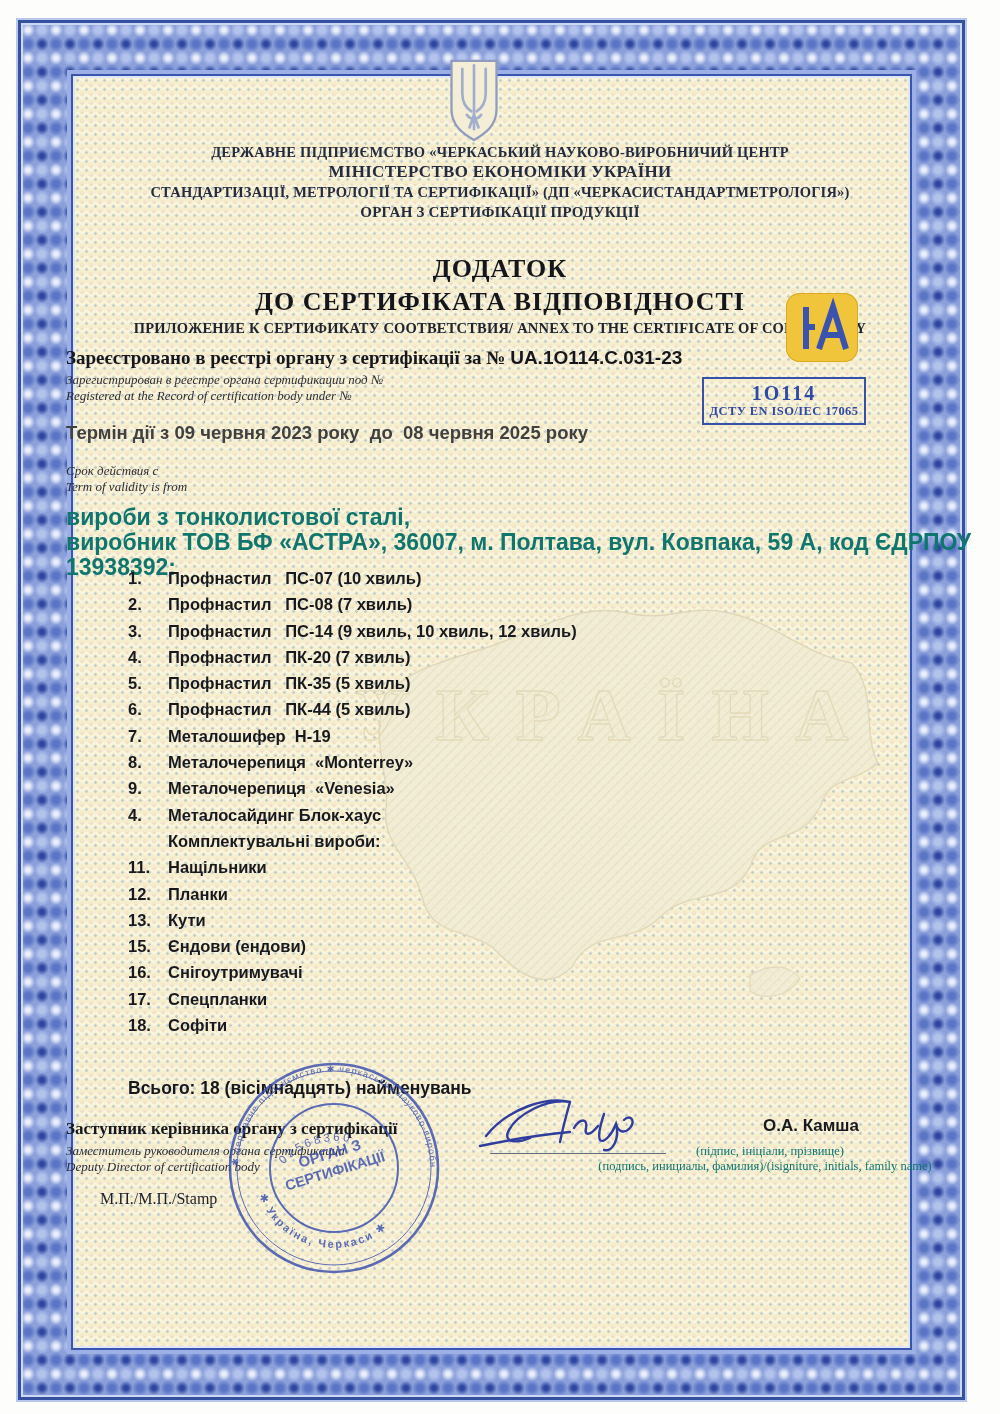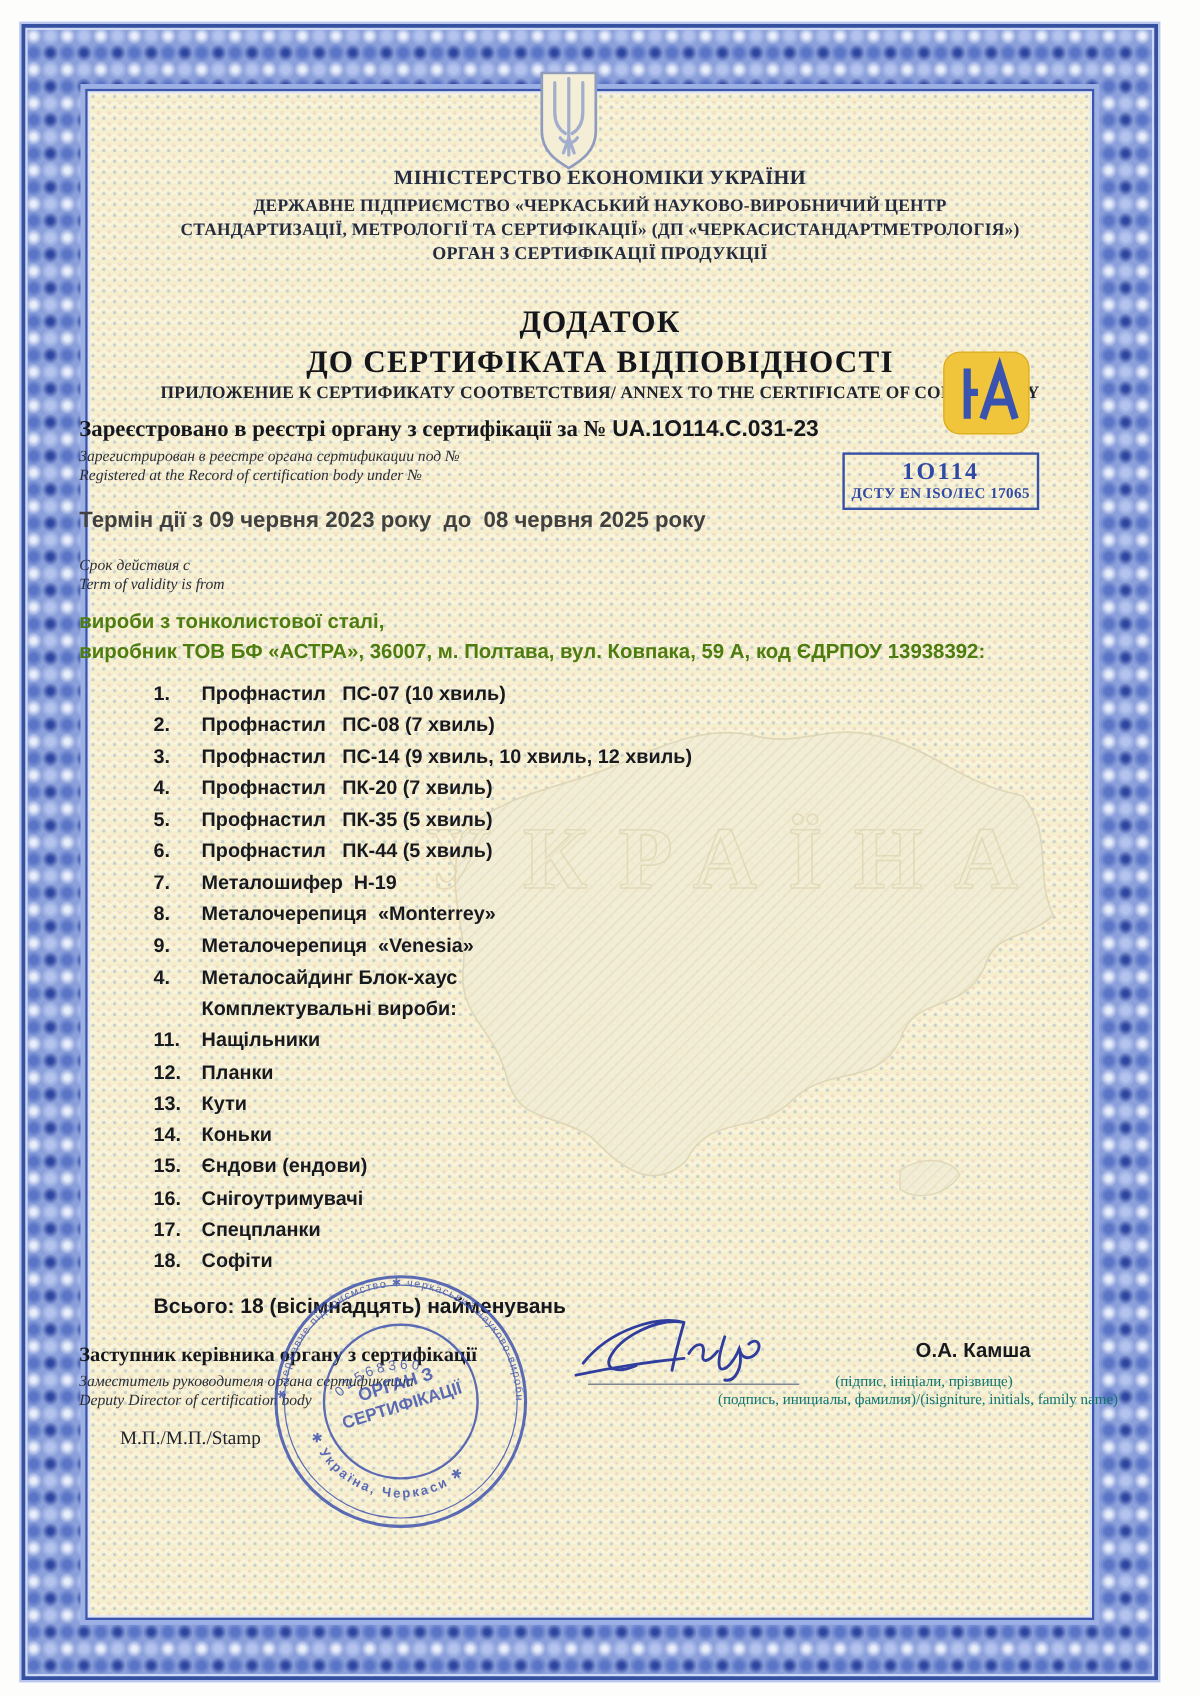--- a/index.html
+++ b/index.html
@@ -41,21 +41,21 @@
   .navy{color:#242b3e;}
   .blue{color:#2f49a6;}
   .hdr1{font-size:17px;font-weight:bold;letter-spacing:.3px;}
   .hdr2{font-size:14.5px;font-weight:bold;letter-spacing:.2px;line-height:20px;}
   .title-l{font-size:26px;font-weight:bold;letter-spacing:1px;color:#14161c;line-height:33px;}
   .subtitle{font-size:14.5px;font-weight:bold;color:#20242e;letter-spacing:.2px;}
   .reg-main{font-size:19px;font-weight:bold;color:#15171d;}
   .reg-num{font-family:"Liberation Sans","DejaVu Sans",sans-serif;}
   .small-ln{font-size:13px;color:#2a2d38;line-height:15.5px;font-style:italic;}
   .term{font-size:18.5px;font-weight:bold;color:#404040;white-space:pre;}
-  .intro{font-size:17px;font-weight:bold;color:#4d7c0f;line-height:25px;}
+  .intro{font-size:23px;font-weight:bold;color:#0f766e;line-height:25px;}
   .item-row{display:flex;height:26.3px;align-items:baseline;}
   .item-num{width:40px;font-size:16.5px;font-weight:bold;color:#17191f;}
   .item-text{font-size:16.5px;font-weight:bold;color:#17191f;white-space:pre;}
   .total{font-size:17.5px;font-weight:bold;color:#15171d;}
   .sig-title{font-size:17px;font-weight:bold;color:#15171d;}
   .cap{font-size:12.5px;color:#0f766e;}
   .name{font-size:17px;font-weight:bold;color:#17191f;padding-left:27px;}
   .mp{font-size:16px;color:#1d1f29;}
   .badge{position:absolute;left:786px;top:293px;width:72px;height:69px;background:#f0c53b;
          border-radius:14px;box-shadow:inset 0 0 0 1px #d8ab22;}
@@ -97,22 +97,22 @@
     <g stroke="#a3aecd" stroke-width="3" fill="none" stroke-linecap="round">
       <path d="M17,13 V40 C17,52 22,57 27,60"></path>
       <path d="M43,13 V40 C43,52 38,57 33,60"></path>
       <path d="M30,9 V64"></path>
       <path d="M22,64 C26,70 34,70 38,64"></path>
       <path d="M30,64 L25,78 M30,64 L35,78 M30,64 V80"></path>
     </g>
   </svg>
 
   <div class="abs center" style="top:138px;left:0;">
+    <div class="serif navy hdr2" style="margin-top:4px;">ДЕРЖАВНЕ ПІДПРИЄМСТВО «ЧЕРКАСЬКИЙ НАУКОВО-ВИРОБНИЧИЙ ЦЕНТР</div>
     <div class="serif navy hdr1">МІНІСТЕРСТВО ЕКОНОМІКИ УКРАЇНИ</div>
-    <div class="serif navy hdr2" style="margin-top:4px;">ДЕРЖАВНЕ ПІДПРИЄМСТВО «ЧЕРКАСЬКИЙ НАУКОВО-ВИРОБНИЧИЙ ЦЕНТР</div>
     <div class="serif navy hdr2">СТАНДАРТИЗАЦІЇ, МЕТРОЛОГІЇ ТА СЕРТИФІКАЦІЇ» (ДП «ЧЕРКАСИСТАНДАРТМЕТРОЛОГІЯ»)</div>
     <div class="serif navy hdr2" style="font-size:15px;">ОРГАН З СЕРТИФІКАЦІЇ ПРОДУКЦІЇ</div>
   </div>
 
   <div class="abs center" style="top:252px;left:0;">
     <div class="serif title-l">ДОДАТОК</div>
     <div class="serif title-l">ДО СЕРТИФІКАТА ВІДПОВІДНОСТІ</div>
     <div class="serif subtitle" style="margin-top:2px;">ПРИЛОЖЕНИЕ К СЕРТИФИКАТУ СООТВЕТСТВИЯ/ ANNEX TO THE CERTIFICATE OF CONFORMITY</div>
   </div>
 
@@ -199,24 +199,20 @@
         <span class="item-num">11.</span>
         <span class="item-text">Нащільники</span>
       </div>
       <div class="item-row">
         <span class="item-num">12.</span>
         <span class="item-text">Планки</span>
       </div>
       <div class="item-row">
         <span class="item-num">13.</span>
         <span class="item-text">Кути</span>
-      </div>
-      <div class="item-row">
-        <span class="item-num">14.</span>
-        <span class="item-text">Коньки</span>
       </div>
       <div class="item-row">
         <span class="item-num">15.</span>
         <span class="item-text">Єндови (ендови)</span>
       </div>
       <div class="item-row">
         <span class="item-num">16.</span>
         <span class="item-text">Снігоутримувачі</span>
       </div>
       <div class="item-row">

